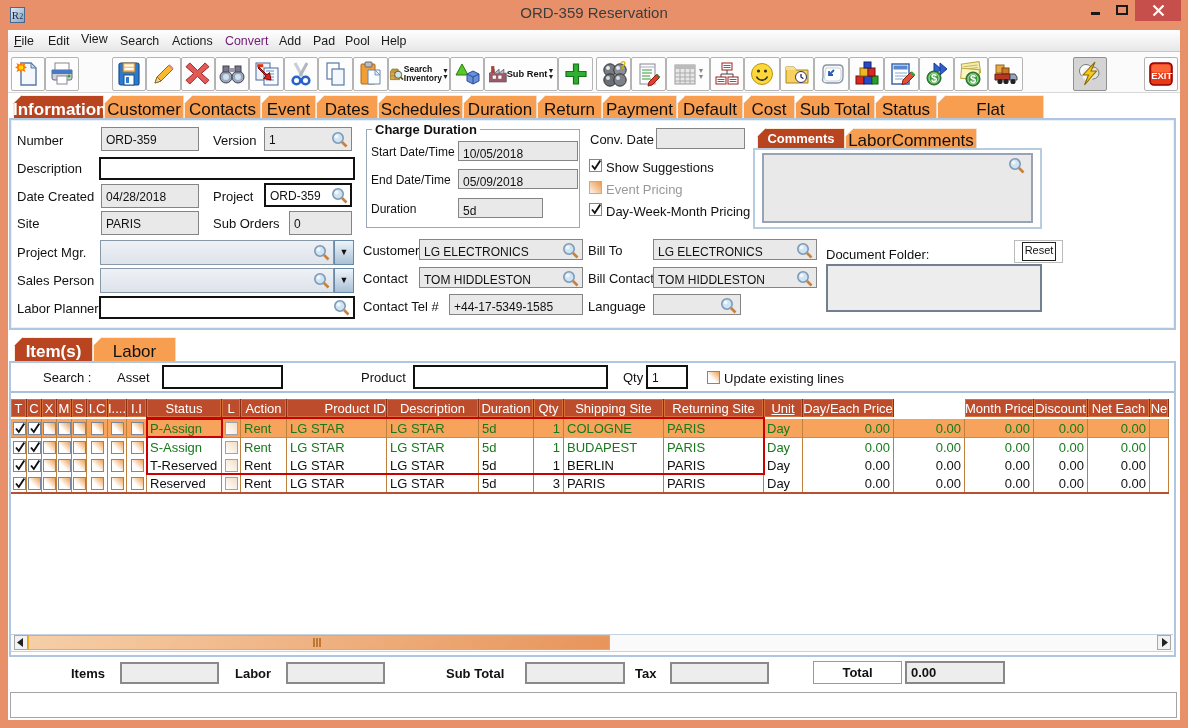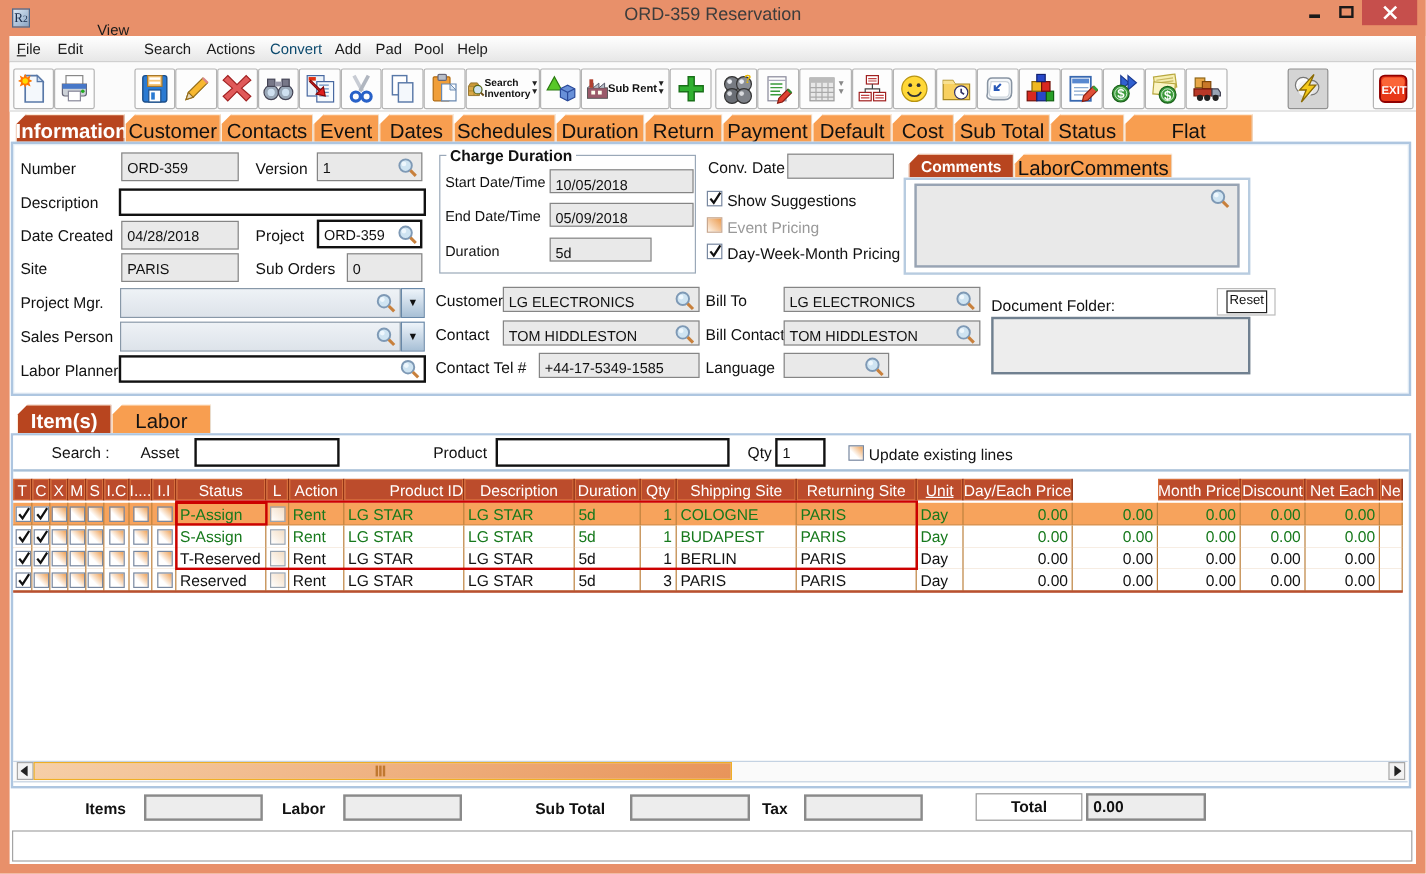--- a/index.html
+++ b/index.html
@@ -23,24 +23,24 @@
 <div class="a" style="left:0;top:4px;width:1188px;text-align:center;font-size:15px;color:#3c3c3c;">ORD-359 Reservation</div>
 <div class="a" style="left:1091px;top:12px;width:9px;height:3px;background:#1a1a1a;"></div>
 <div class="a" style="left:1116px;top:5px;width:12px;height:10px;border:2px solid #1a1a1a;"></div>
 <div class="a" style="left:1135px;top:0;width:46px;height:21px;background:#c64f4c;"></div>
 <svg class="a" style="left:1152px;top:4px" width="13" height="13" viewBox="0 0 13 13">
     <path d="M1.5 1.5 L11.5 11.5 M11.5 1.5 L1.5 11.5" stroke="#fff" stroke-width="2.2"></path>
   </svg>
 <div class="a" style="left:8px;top:30px;width:1172px;height:22px;background:linear-gradient(#ffffff,#e7e7e7);border-bottom:1px solid #c6c6c6;"></div>
 <div class="lbl" style="left:14px;top:34px;color:#1a1a1a;"><span style="text-decoration:underline">F</span>ile</div>
 <div class="lbl" style="left:48px;top:34px;color:#1a1a1a;">Edit</div>
-<div class="lbl" style="left:81px;top:18px;color:#1a1a1a;text-align:right;">View</div>
+<div class="lbl" style="left:81px;top:32px;color:#1a1a1a;text-align:right;">View</div>
 <div class="lbl" style="left:120px;top:34px;color:#1a1a1a;">Search</div>
 <div class="lbl" style="left:172px;top:34px;color:#1a1a1a;">Actions</div>
-<div class="lbl" style="left:225px;top:34px;color:#0c4a6e;">Convert</div>
+<div class="lbl" style="left:225px;top:34px;color:#701a75;">Convert</div>
 <div class="lbl" style="left:279px;top:34px;color:#1a1a1a;">Add</div>
 <div class="lbl" style="left:313px;top:34px;color:#1a1a1a;">Pad</div>
 <div class="lbl" style="left:345px;top:34px;color:#1a1a1a;">Pool</div>
 <div class="lbl" style="left:381px;top:34px;color:#1a1a1a;">Help</div>
 <div class="a" style="left:8px;top:52px;width:1172px;height:41px;background:#fbfbfb;border-bottom:1px solid #d8d8d8;"></div>
 <div class="tbtn" style="left:11px;top:57px;width:34px;">
     <svg width="26" height="26" viewBox="0 0 26 26">
       <path d="M6 2 h10 l5 5 v17 h-15 z" fill="#f4f8fc" stroke="#5878a8" stroke-width="1.4"></path>
       <path d="M16 2 l5 5 h-5 z" fill="#c8d8ec" stroke="#5878a8" stroke-width="1"></path>
       <path d="M6 0.5 L7.5 3.5 10.5 2 9.5 5 12 6.5 9.3 7.8 10.5 11 7.3 9.6 6 12 4.7 9.6 1.5 11 2.7 7.8 0 6.5 2.5 5 1.5 2 4.5 3.5 Z" fill="#ff7700"></path>

